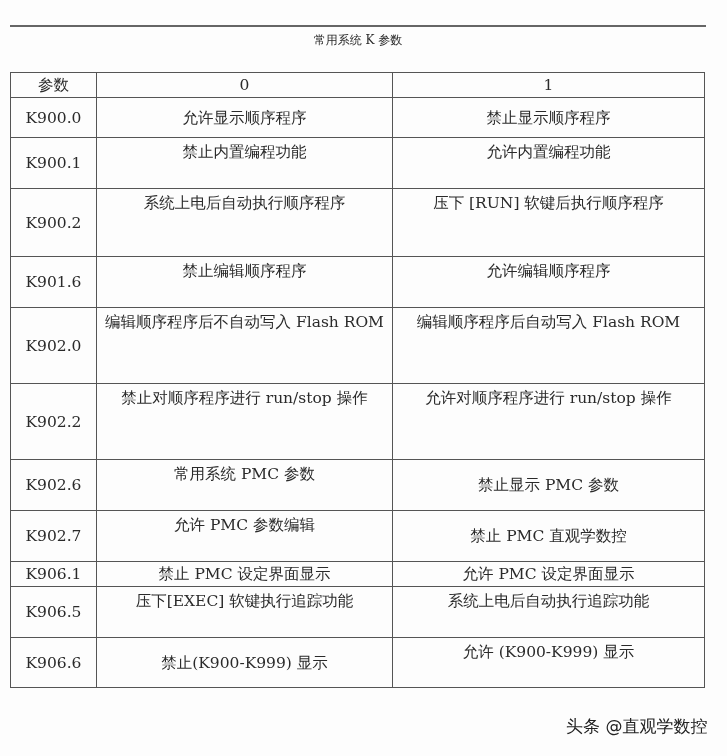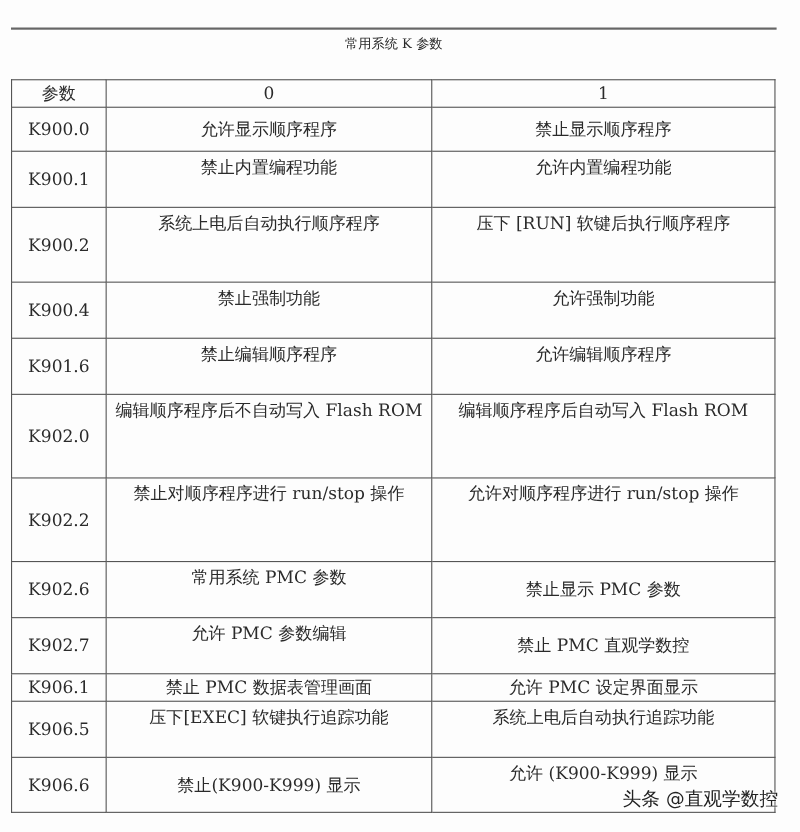--- a/index.html
+++ b/index.html
@@ -39,25 +39,20 @@
           <td class="key">K900.1</td>
           <td class="c0 top">禁止内置编程功能</td>
           <td class="top">允许内置编程功能</td>
         </tr>
         <tr style="height: 68px;">
           <td class="key">K900.2</td>
           <td class="c0 top">系统上电后自动执行顺序程序</td>
           <td class="top">压下 [RUN] 软键后执行顺序程序</td>
         </tr>
         <tr style="height: 51px;">
-          <td class="key">K900.4</td>
-          <td class="c0 top">禁止强制功能</td>
-          <td class="top">允许强制功能</td>
-        </tr>
-        <tr style="height: 51px;">
           <td class="key">K901.6</td>
           <td class="c0 top">禁止编辑顺序程序</td>
           <td class="top">允许编辑顺序程序</td>
         </tr>
         <tr style="height: 76px;">
           <td class="key">K902.0</td>
           <td class="c0 top">编辑顺序程序后不自动写入 Flash ROM</td>
           <td class="top">编辑顺序程序后自动写入 Flash ROM</td>
         </tr>
         <tr style="height: 76px;">
@@ -70,21 +65,21 @@
           <td class="c0 top">常用系统 PMC 参数</td>
           <td class="mid">禁止显示 PMC 参数</td>
         </tr>
         <tr style="height: 51px;">
           <td class="key">K902.7</td>
           <td class="c0 top">允许 PMC 参数编辑</td>
           <td class="mid">禁止 PMC 直观学数控</td>
         </tr>
         <tr style="height: 25px;">
           <td class="key">K906.1</td>
-          <td class="c0 mid">禁止 PMC 数据表管理画面</td>
+          <td class="c0 mid">禁止 PMC 设定界面显示</td>
           <td class="mid">允许 PMC 设定界面显示</td>
         </tr>
         <tr style="height: 51px;">
           <td class="key">K906.5</td>
           <td class="c0 top">压下[EXEC] 软键执行追踪功能</td>
           <td class="top">系统上电后自动执行追踪功能</td>
         </tr>
         <tr style="height: 50px;">
           <td class="key">K906.6</td>
           <td class="c0 mid">禁止(K900-K999) 显示</td>

